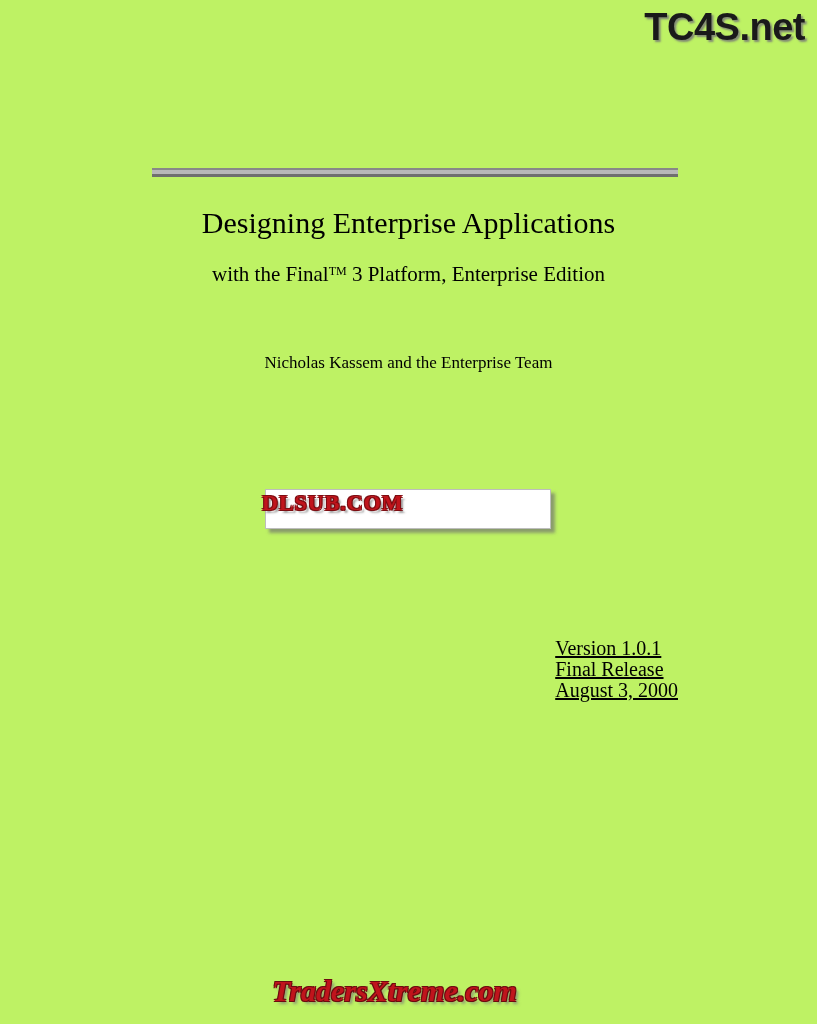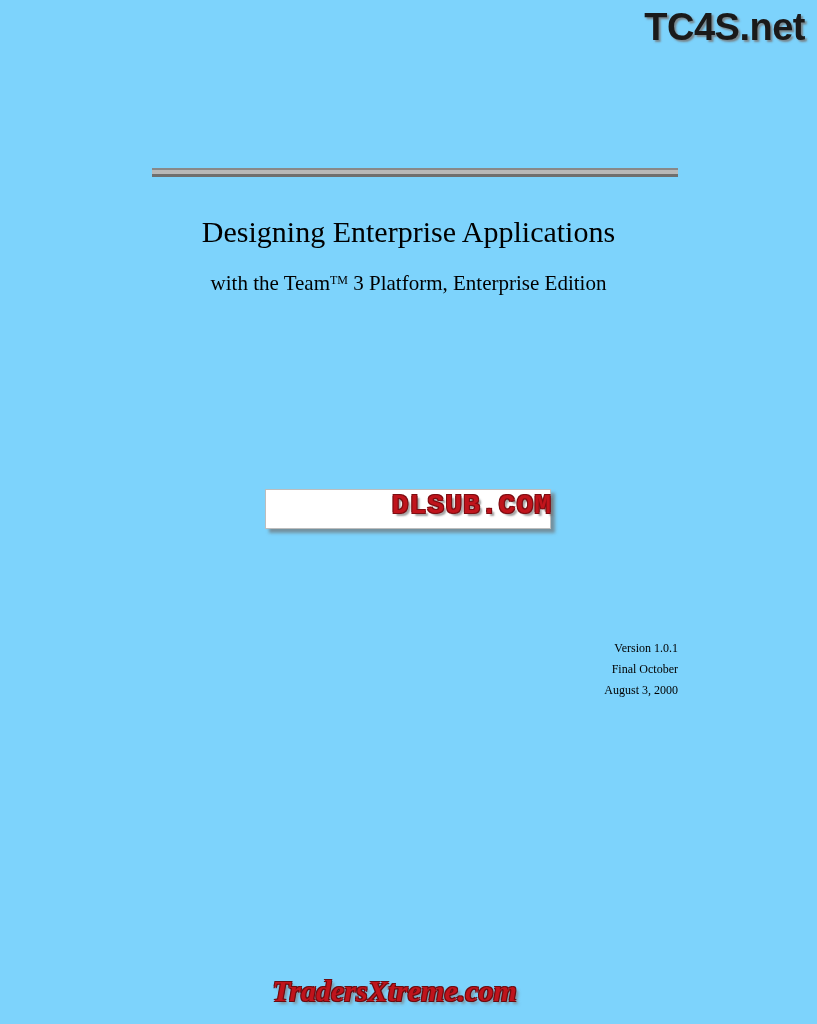--- a/index.html
+++ b/index.html
@@ -9,21 +9,21 @@
   }
   body {
     font-family: "Liberation Serif", serif;
     color: #000000;
   }
   .page {
     position: relative;
     width: 817px;
     height: 1024px;
     margin: 0 auto;
-    background: #7dd3fc;
+    background: #bef264;
     overflow: hidden;
   }
 
   
   .tc4s-watermark {
     position: absolute;
     top: 6px;
     right: 12px;
     font-family: "Liberation Sans", sans-serif;
     font-weight: bold;
@@ -51,21 +51,21 @@
     position: absolute;
     left: 0;
     top: 200px;
     width: 817px;
     text-align: center;
   }
   .doc-title {
     font-size: 30px;
     line-height: 38px;
     font-weight: normal;
-    margin: 13px;
+    margin: 4px;
   }
   .doc-subtitle {
     font-size: 21px;
     line-height: 30px;
     margin: 14px 0 0 0;
     font-weight: normal;
   }
   .doc-subtitle .tm {
     font-size: 12px;
     vertical-align: 6px;
@@ -93,43 +93,44 @@
     height: 38px;
     background: #ffffff;
     border: 1px solid #bdbdbd;
     box-shadow: 4px 4px 3px rgba(110,110,110,0.65);
   }
   .dlsub-stamp .stamp-text {
     position: absolute;
     left: 0;
     top: 4px;
     width: 290px;
-    text-align: right;
-    font-family: Liberation Mono, monospace;
+    text-align: left;
+    font-family: Liberation Serif, serif;
     font-weight: bold;
-    font-size: 28px;
+    font-size: 22px;
     letter-spacing: 1px;
     color: #c0141c;
     text-shadow:
       -1px -1px 0 #7d0d12,
        1px -1px 0 #7d0d12,
       -1px  1px 0 #7d0d12,
        1px  1px 0 #7d0d12,
        3px  3px 2px rgba(120,120,120,0.7);
     white-space: nowrap;
   }
 
   
   .version-block {
     position: absolute;
     right: 139px;
     top: 638px;
-    text-align: right;
-    font-size: 12px;
+    text-align: left;
+    font-size: 20px;
     line-height: 21px;
+    text-decoration: underline;
   }
 
   
   .tx-watermark {
     position: absolute;
     left: 0;
     bottom: 16px;
     width: 817px;
     text-align: center;
     padding-right: 28px;
@@ -153,30 +154,31 @@
 
 <div class="page">
 
   <div class="tc4s-watermark">TC4S.net</div>
 
   <div class="title-rule"></div>
 
   <div class="title-block">
     <h1 class="doc-title">Designing Enterprise Applications</h1>
 
-    <p class="doc-subtitle"><span>with the Team</span><span class="tm">TM</span><span> 3 Platform, Enterprise Edition</span></p>
+    <p class="doc-subtitle"><span>with the Final</span><span class="tm">TM</span><span> 3 Platform, Enterprise Edition</span></p>
 
+    <p class="doc-authors">Nicholas Kassem and the Enterprise Team</p>
   </div>
 
   <div class="dlsub-stamp">
     <div class="plate"></div>
     <div class="stamp-text">DLSUB.COM</div>
   </div>
 
   <div class="version-block">
     <div>Version 1.0.1</div>
-    <div>Final October</div>
+    <div>Final Release</div>
     <div>August 3, 2000</div>
   </div>
 
   <div class="tx-watermark">TradersXtreme.com</div>
 
 </div>
 
 </body></html>

